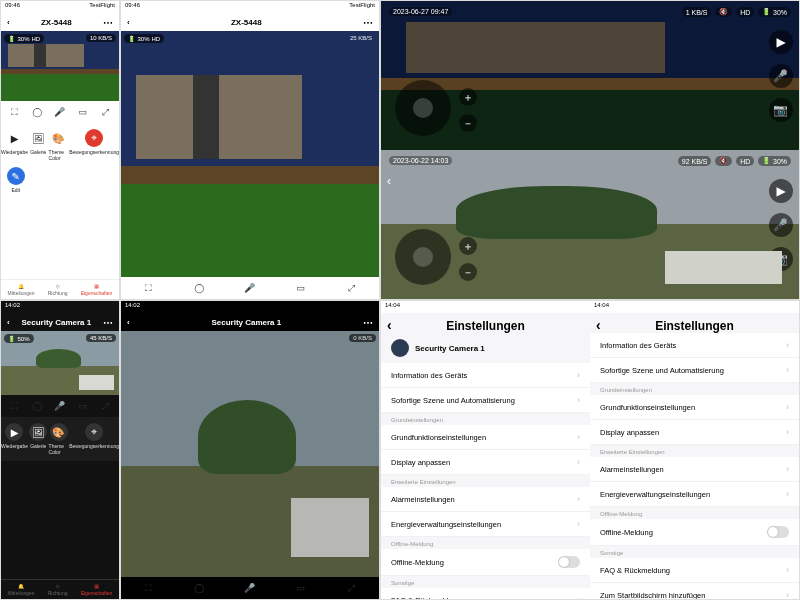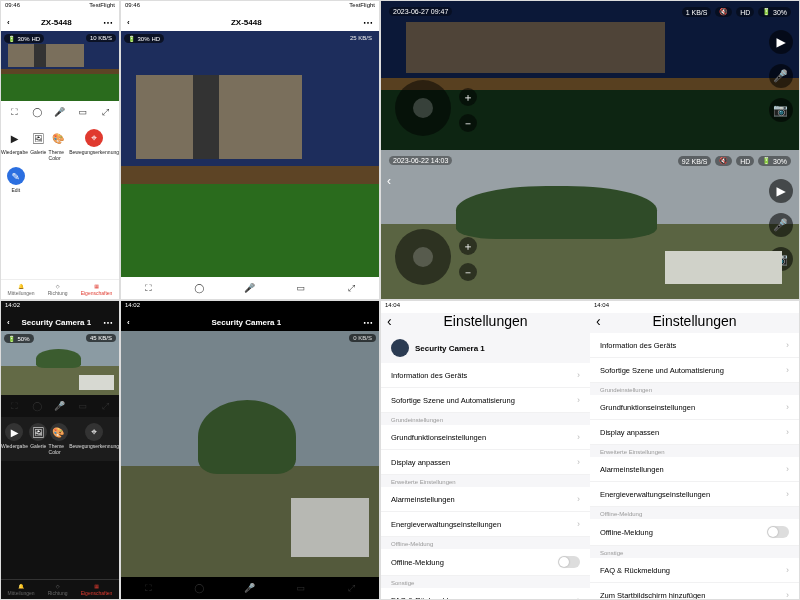--- a/index.html
+++ b/index.html
@@ -41,21 +41,21 @@
   .lfeed .top-info { position:absolute; top:6px; left:8px; font-size:7px; color:#fff; background:rgba(0,0,0,.35); padding:1px 4px; border-radius:6px; }
   .lfeed .top-right { position:absolute; top:6px; right:8px; display:flex; gap:4px; }
   .lfeed .top-right .tag { font-size:7px; color:#fff; background:rgba(0,0,0,.4); padding:1px 4px; border-radius:6px; display:flex; align-items:center; gap:2px; }
   .feed-house-night { background: linear-gradient(#0b1838 0 52%, #584020 52% 60%, #0d2512 60% 100%); }
   .feed-house-night::before { content:""; position:absolute; left:6%; top:14%; width:62%; height:34%; background:#4f4438; }
   .feed-rv-dusk { background: linear-gradient(#98a0a5 0 50%, #5a6442 50% 100%); }
   .feed-rv-dusk::before { content:""; position:absolute; left:18%; top:24%; width:48%; height:36%; background:#2f4b28; border-radius:45% 45% 20% 20%; }
   .feed-rv-dusk::after { content:""; position:absolute; right:4%; bottom:10%; width:28%; height:22%; background:#d0d2c9; }
   
   .settings-col { background:#f6f6f8; display:flex; flex-direction:column; height:100%; }
-  .shdr { height:20px; display:flex; align-items:flex-start; justify-content:center; position:relative; font-size:14px; font-weight:400; }
+  .shdr { height:20px; display:flex; align-items:flex-end; justify-content:center; position:relative; font-size:12px; font-weight:700; }
   .shdr::before { content:"‹"; position:absolute; left:6px; font-size:14px; }
   .device-name { display:flex; align-items:center; gap:6px; padding:6px 10px; font-size:8px; font-weight:600; }
   .device-name .avatar { width:18px; height:18px; border-radius:50%; background:#2b3b52; }
   .sec-hdr { font-size:6px; color:#999; padding:4px 10px 2px; }
   .srow { background:#fff; padding:7px 10px; font-size:7.5px; display:flex; justify-content:space-between; align-items:center; border-bottom:1px solid #f1f1f2; }
   .srow .chev { color:#bbb; font-size:9px; }
   .toggle { width:22px; height:12px; background:#ddd; border-radius:6px; position:relative; }
   .toggle::after { content:""; position:absolute; width:10px; height:10px; background:#fff; border-radius:50%; top:1px; left:1px; box-shadow:0 0 2px rgba(0,0,0,.3); }
   .settings-right { display:grid; grid-template-columns:1fr 1fr; height:300px; }
 </style>

